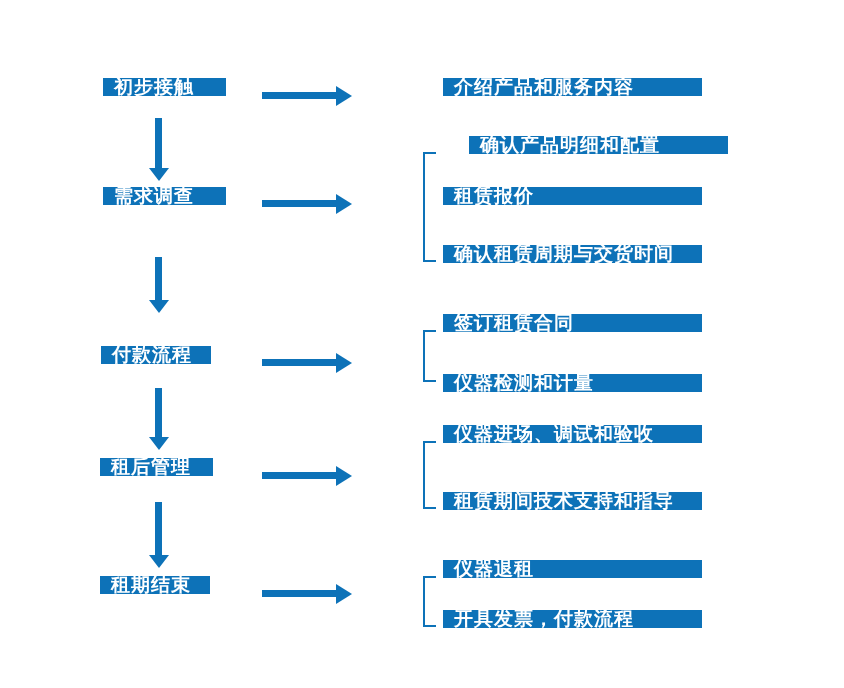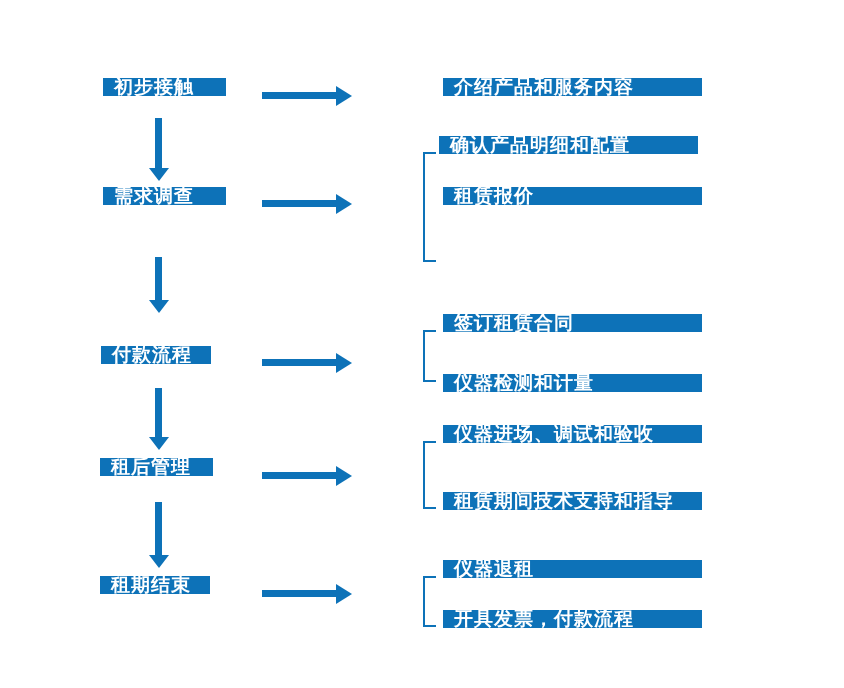--- a/index.html
+++ b/index.html
@@ -64,22 +64,23 @@
   <div class="harrow" style="left:262px; top:359px; width:74px;"></div>
   <div class="harrow" style="left:262px; top:472px; width:74px;"></div>
   <div class="harrow" style="left:262px; top:590px; width:74px;"></div>
 
   <div class="bracket" style="left:423px; top:152px; height:110px;"></div>
   <div class="bracket" style="left:423px; top:330px; height:52px;"></div>
   <div class="bracket" style="left:423px; top:441px; height:68px;"></div>
   <div class="bracket" style="left:423px; top:576px; height:51px;"></div>
 
   <div class="box" style="left:443px; top:78px;  width:259px;">介绍产品和服务内容</div>
-  <div class="box" style="left:439px; top:136px; width:259px;">确认产品明细和配置</div>
+  <div class="box" style="left:469px; top:136px; width:259px;">确认产品明细和配置</div>
   <div class="box" style="left:443px; top:187px; width:259px;">租赁报价</div>
+  <div class="box" style="left:443px; top:245px; width:259px;">确认租赁周期与交货时间</div>
   <div class="box" style="left:443px; top:314px; width:259px;">签订租赁合同</div>
   <div class="box" style="left:443px; top:374px; width:259px;">仪器检测和计量</div>
   <div class="box" style="left:443px; top:492px; width:259px;">租赁期间技术支持和指导</div>
   <div class="box" style="left:443px; top:425px; width:259px;">仪器进场、调试和验收</div>
   <div class="box" style="left:443px; top:610px; width:259px;">开具发票，付款流程</div>
   <div class="box" style="left:443px; top:560px; width:259px;">仪器退租</div>
 
 </div>
 
 </body></html>

